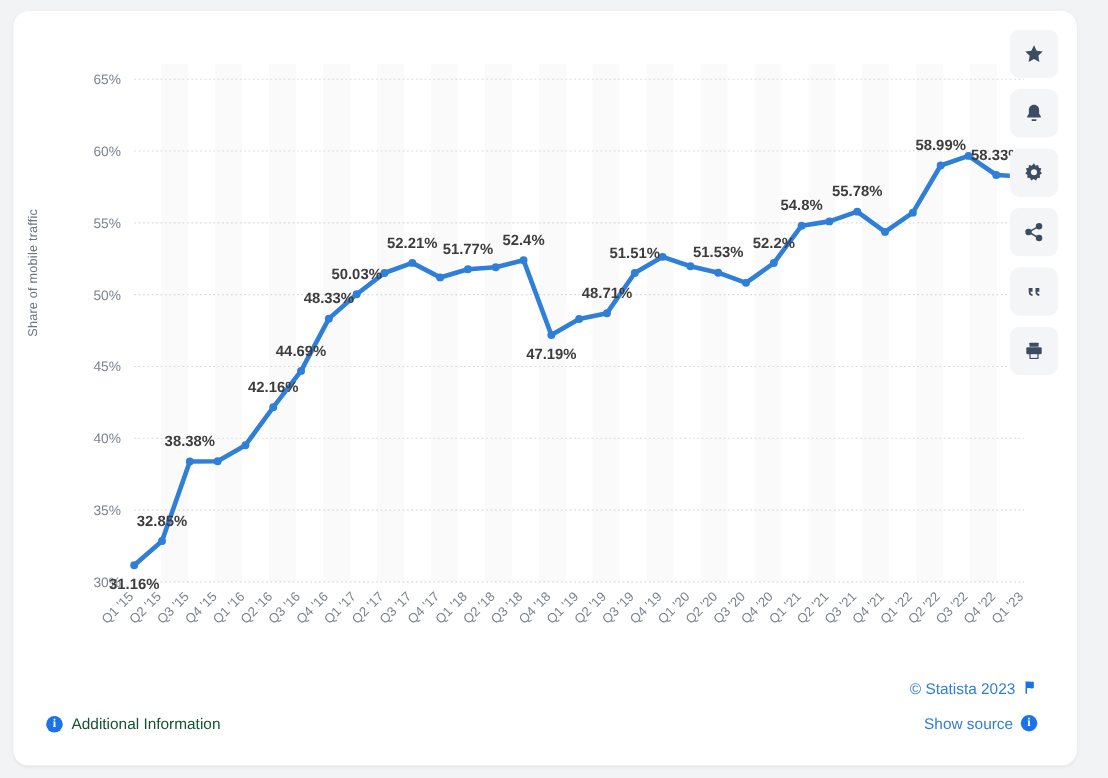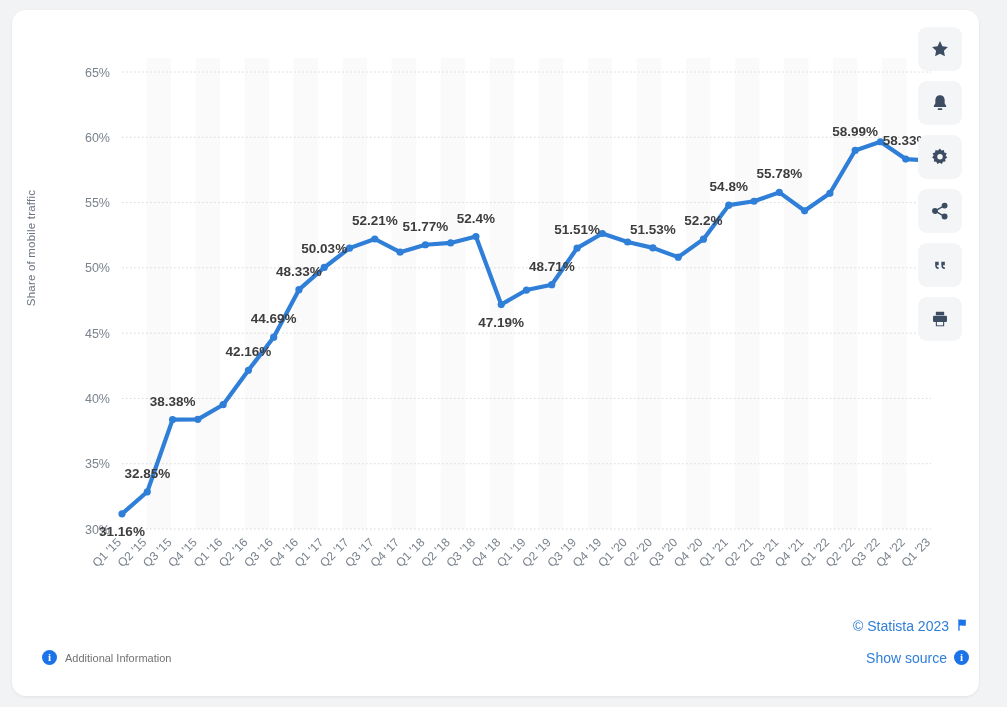--- a/index.html
+++ b/index.html
@@ -70,39 +70,39 @@
   
   .footer-left {
     position: absolute;
     left: 30px; top: 640px;
     display: flex;
     align-items: center;
     gap: 8px;
     cursor: pointer;
   }
   .footer-left .lbl {
-    color: #737373;
-    font-size: 11px;
+    color: #14532d;
+    font-size: 14px;
   }
   .info-dot {
     width: 15px; height: 15px;
     border-radius: 50%;
     background: #1a73e8;
     color: #fff;
     font-size: 11px;
     font-weight: bold;
     font-family: "Liberation Serif", serif;
     display: flex;
     align-items: center;
     justify-content: center;
     line-height: 1;
   }
   .footer-right {
     position: absolute;
-    right: 10px; top: 608px;
+    right: 36px; top: 608px;
     text-align: right;
   }
   .copy-row, .source-row {
     display: flex;
     align-items: center;
     justify-content: flex-end;
     gap: 7px;
     color: #2f7ed8;
     font-size: 14px;
     line-height: 1;

